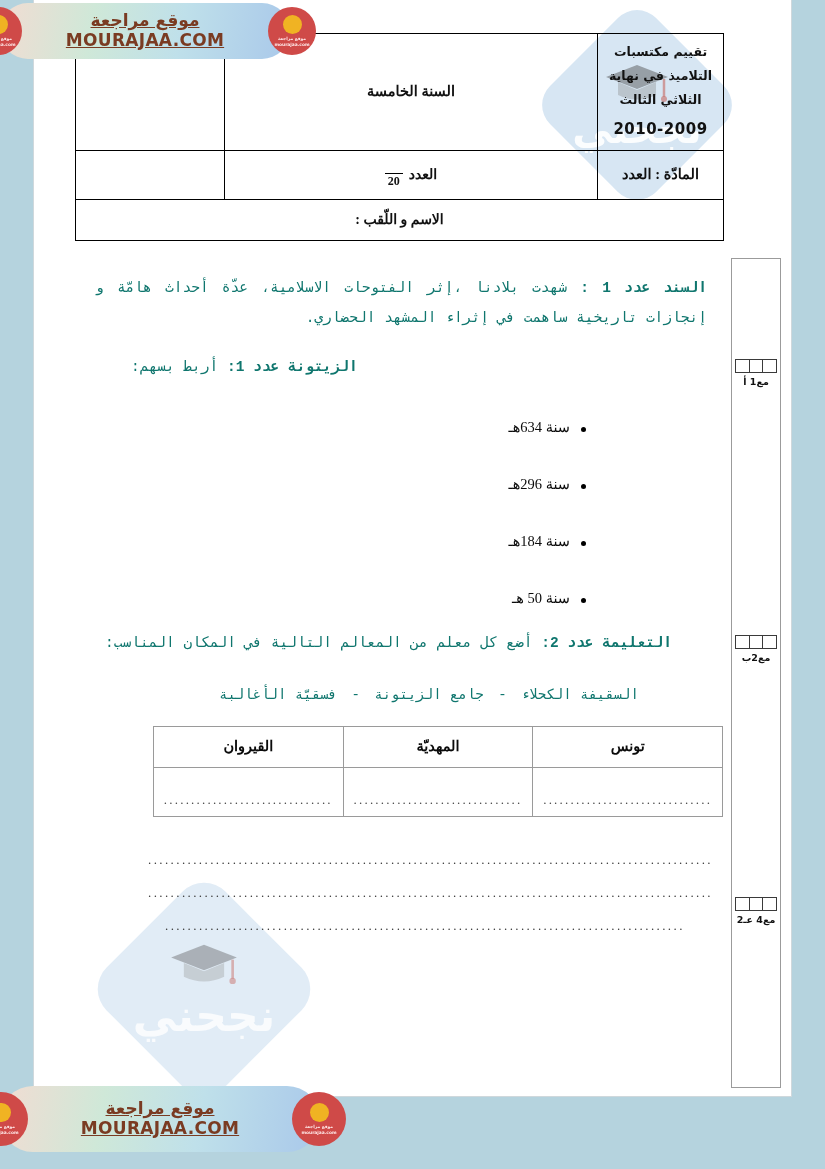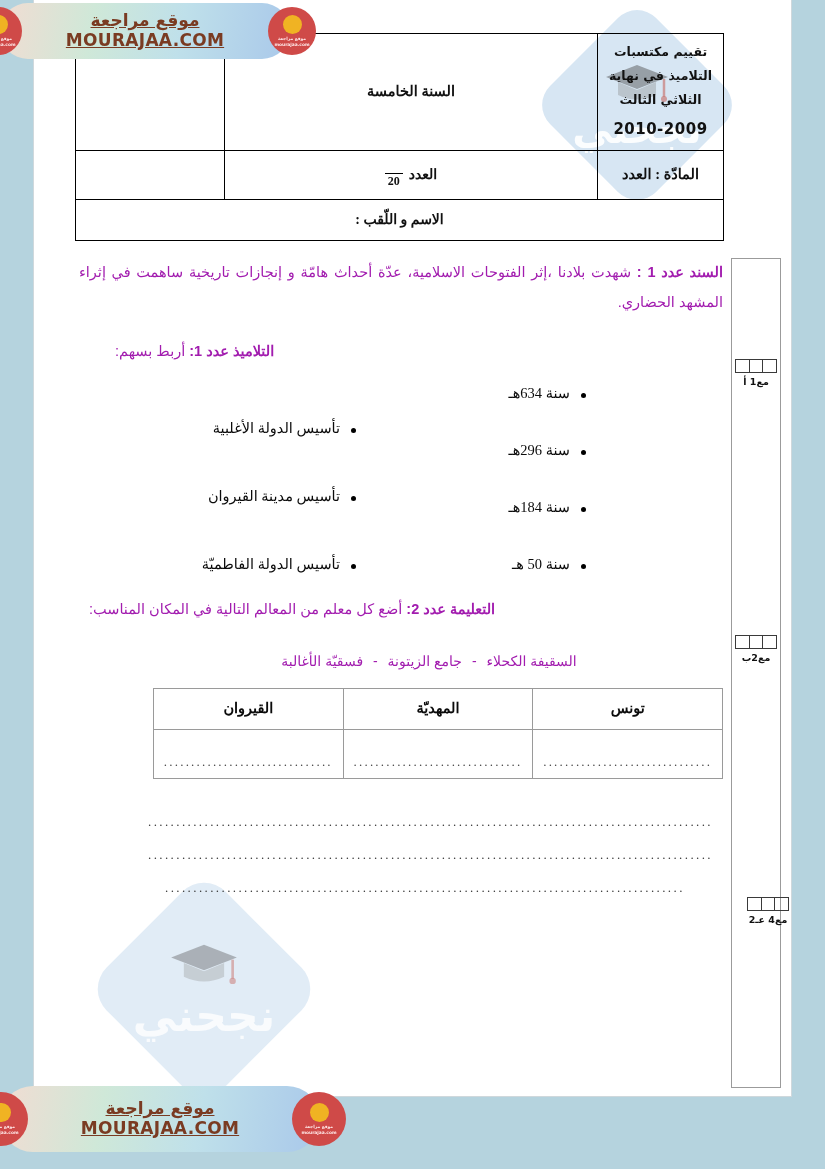--- a/index.html
+++ b/index.html
@@ -221,26 +221,26 @@
 
   
   #content {
     position: absolute;
     left: 41px;
     top: 258px;
     width: 648px;
     direction: rtl;
   }
   .para {
-    font-family: Liberation Sans, sans-serif;
+    font-family: Liberation Mono, monospace;
     font-size: 14.5px;
-    color: #a21caf;
+    color: #0f766e;
     line-height: 2.05;
     text-align: justify;
-    margin: 0;
+    margin: 16px;
   }
   .para b, .lbl {
     font-weight: bold;
   }
   #doc-1-text {
     padding-left: 4px;
   }
   #instr-1-row {
     margin-top: 20px;
     text-align: left;
@@ -261,21 +261,21 @@
     text-align: center;
     padding-left: 60px;
     font-size: 14px;
     letter-spacing: .2px;
   }
   .mono-sep { padding: 0 6px; }
 
   
   #match-block {
     position: relative;
-    margin-top: 18px;
+    margin-top: 36px;
     height: 196px;
   }
   ul.match-list {
     list-style: none;
     margin: 0;
     padding: 0;
     position: absolute;
   }
   ul.match-list li {
     position: relative;
@@ -399,21 +399,21 @@
     font-weight: bold;
     color: #111;
     direction: rtl;
     line-height: 1.45;
     margin-top: 2px;
     text-align: center;
     white-space: nowrap;
   }
   #mark-box-1 { top: 100px; }
   #mark-box-2 { top: 376px; }
-  #mark-box-3 { top: 638px; margin-left: 12px; }
+  #mark-box-3 { top: 638px; }
 </style>
 </head>
 <body>
 
 <div id="page-sheet">
 
   <div class="watermark" style="left:528px; top:30px; width:150px; height:150px;">
     <div class="wm-diamond"></div>
     <div class="wm-inner">
       <svg class="wm-cap" width="66" height="46" viewBox="0 0 66 46">
@@ -481,35 +481,30 @@
   </table>
 
   <div id="content">
 
     <p class="para" id="doc-1-text">
       <b class="lbl">السند عدد 1 :</b>
       <span>شهدت بلادنا ،إثر الفتوحات الاسلامية، عدّة أحداث هامّة و إنجازات تاريخية ساهمت في إثراء المشهد الحضاري.</span>
     </p>
 
     <p class="para" id="instr-1-row">
-      <b class="lbl">التلاميذ عدد 1:</b>
+      <b class="lbl">الزيتونة عدد 1:</b>
       <span>أربط بسهم:</span>
     </p>
 
     <div id="match-block">
       <ul class="match-list" id="dates-list">
         <li>سنة 634هـ</li>
         <li>سنة 296هـ</li>
         <li>سنة 184هـ</li>
         <li>سنة 50 هـ</li>
-      </ul>
-      <ul class="match-list" id="events-list">
-        <li>تأسيس الدولة الأغلبية</li>
-        <li>تأسيس مدينة القيروان</li>
-        <li>تأسيس الدولة الفاطميّة</li>
       </ul>
     </div>
 
     <p class="para" id="instr-2-row">
       <b class="lbl">التعليمة عدد 2:</b>
       <span>أضع كل معلم من المعالم التالية في المكان المناسب:</span>
     </p>
 
     <p class="para" id="monuments-line">
       <span>السقيفة الكحلاء</span>

